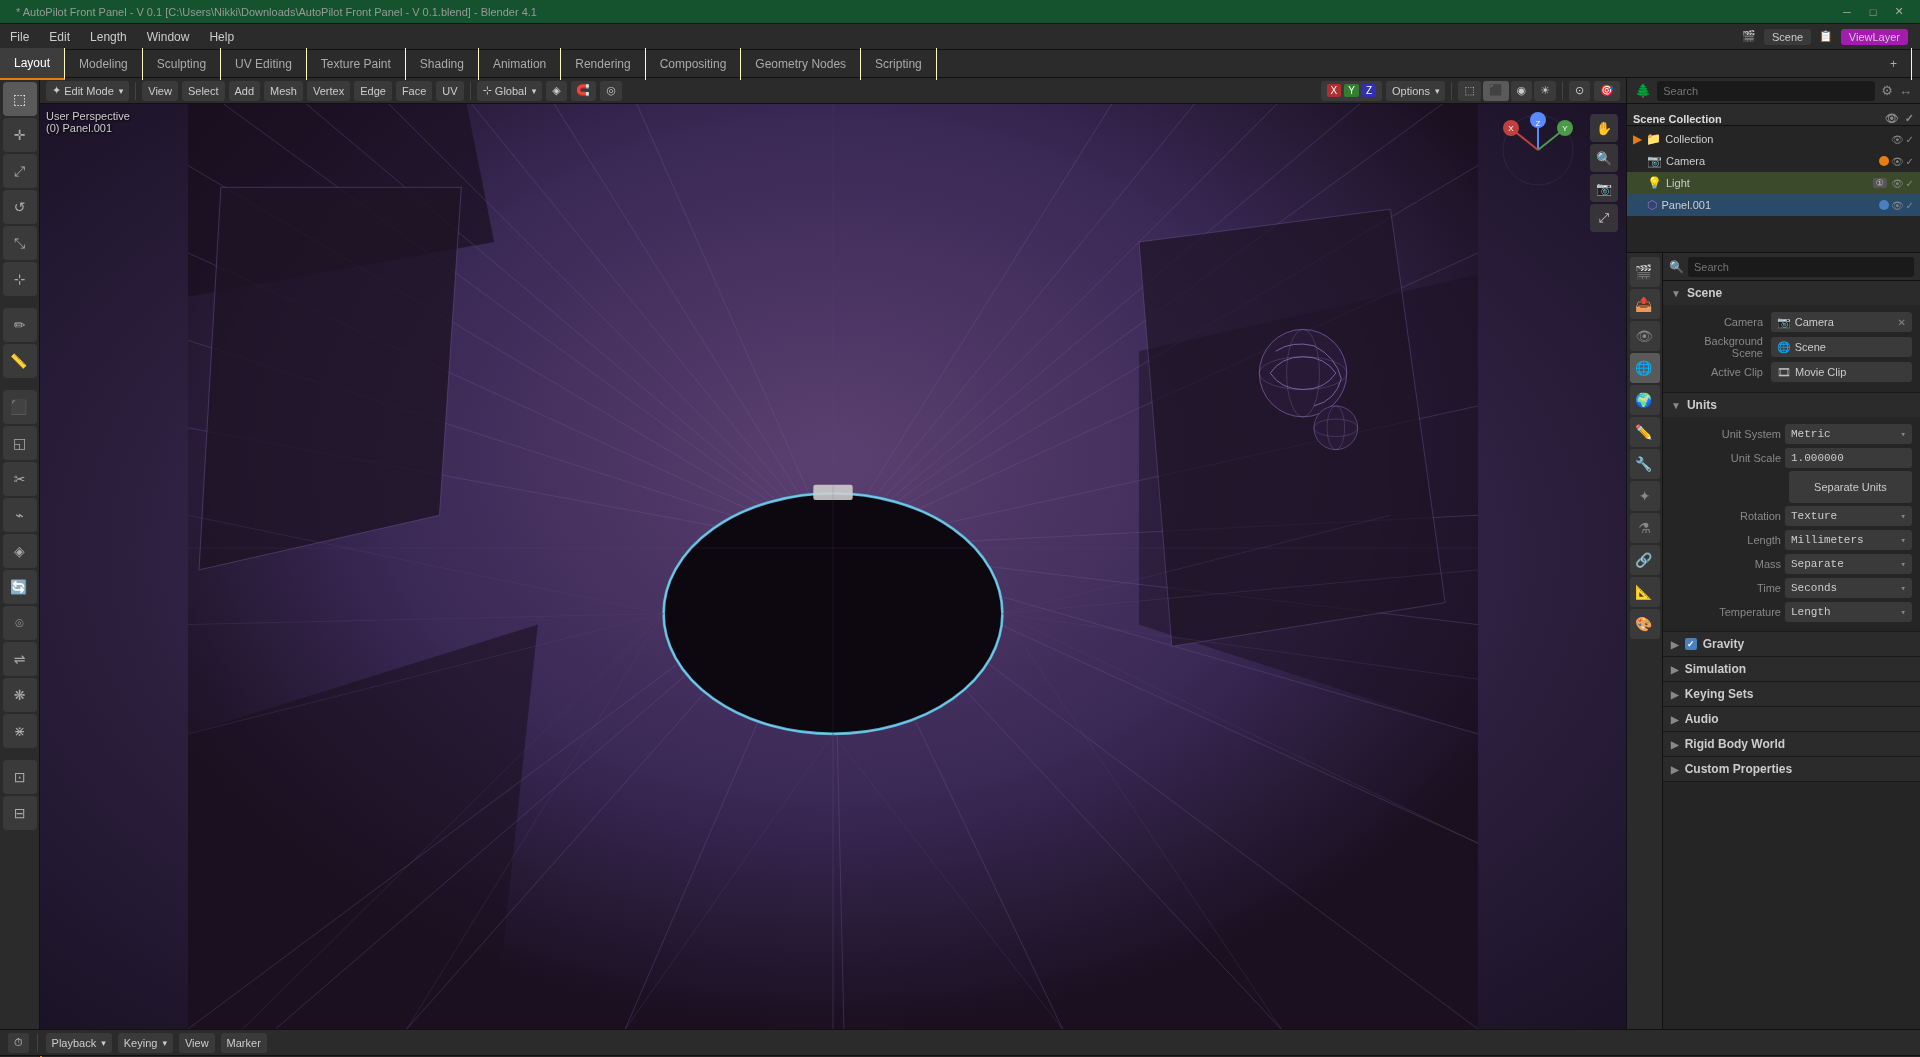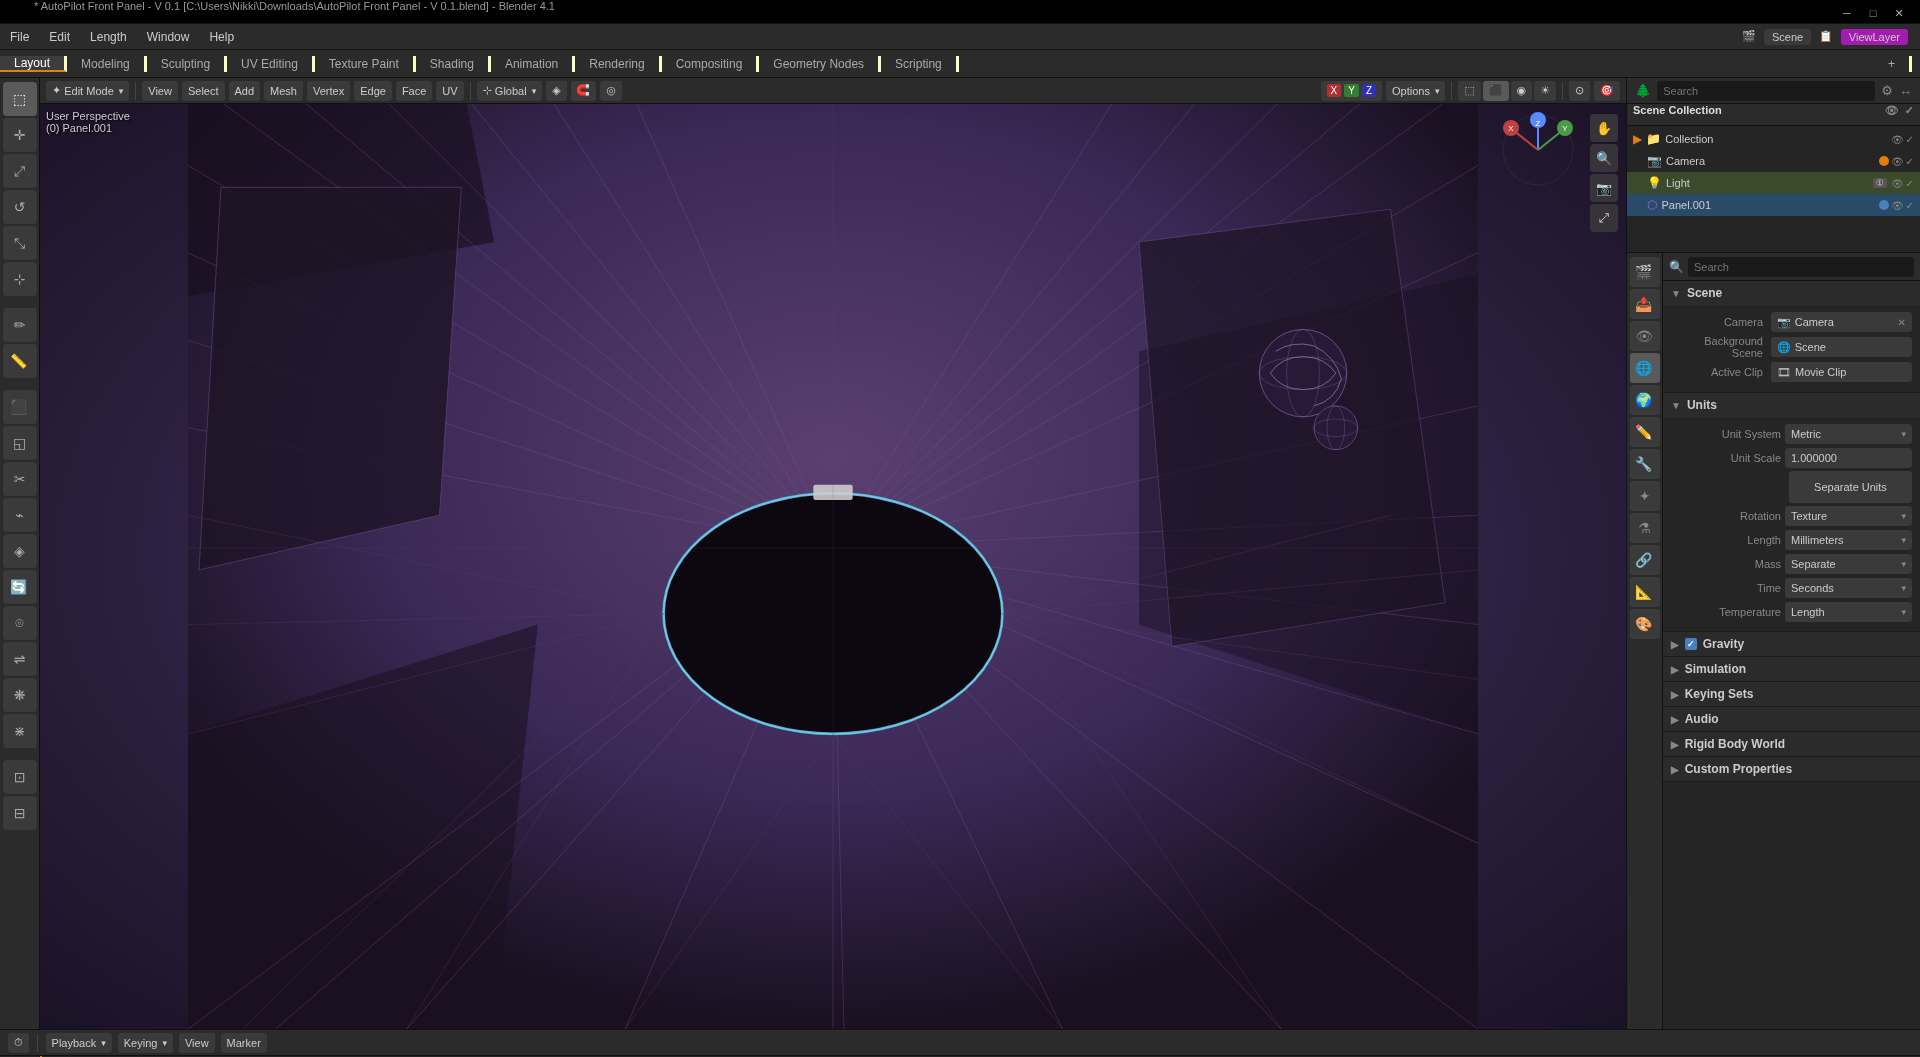--- a/index.html
+++ b/index.html
@@ -54,27 +54,27 @@
       height: 28px;
       background: #2b2b2b;
       display: flex;
       align-items: center;
       border-bottom: 1px solid #111;
       position: relative;
       z-index: 100;
     }
     .tab-item {
       padding: 0 14px;
-      height: 16px;
+      height: 32px;
       display: flex;
       align-items: center;
       color: #aaa;
       font-size: 12px;
       cursor: pointer;
-      border-right: 3px solid #fef9c3;
+      border-right: 1px solid #fef9c3;
     }
     #tabs-right {
       margin-left: auto;
       display: flex;
       align-items: center;
       gap: 4px;
       padding-right: 8px;
     }
 
     
@@ -337,20 +337,21 @@
       flex: 1;
       height: 20px;
       background: #3a3a3a;
       border-radius: 3px;
       display: flex;
       align-items: center;
       padding: 0 6px;
       font-size: 11px;
       color: #ccc;
       cursor: pointer;
+      font-family: Liberation Mono, monospace;
     }
     .prop-value.dropdown::after { content: '▾'; margin-left: auto; font-size: 9px; color: #888; }
     .prop-row-full {
       display: flex;
       margin-bottom: 2px;
     }
     .prop-value-full {
       flex: 1;
       height: 20px;
       background: #3a3a3a;
@@ -430,26 +431,26 @@
     }
     .tl-btn.dropdown::after { content: '▾'; font-size: 9px; margin-left: 2px; }
     .tl-num {
       position: absolute;
       font-size: 10px;
       color: #888;
     }
 
     
     #blender-title {
-      background: #000000;
+      background: #14532d;
       height: 24px;
       display: flex;
-      align-items: flex-start;
+      align-items: center;
       padding: 0 8px;
-      gap: 26px;
+      gap: 8px;
       border-bottom: 1px solid #111;
     }
 
     
     ::-webkit-scrollbar { width: 6px; height: 6px; }
     ::-webkit-scrollbar-track { background: #1a1a1a; }
     ::-webkit-scrollbar-thumb { background: #444; border-radius: 3px; }
 
     
     .viewport-corner-label {
@@ -724,21 +725,21 @@
   <div id="right-panel">
 
     <div id="outliner">
       <div id="outliner-header">
         <span style="font-size:13px;">🌲</span>
         <input id="outliner-search" type="text" style="flex: 1 1 0%; height: 20px; background: rgb(26, 26, 26); border: none; border-radius: 3px; color: rgb(204, 204, 204); padding: 0px 6px; font-size: 11px;" placeholder="Search">
         <span style="font-size:13px;cursor:pointer;color:#888;">⚙</span>
         <span style="font-size:13px;cursor:pointer;color:#888;">↔</span>
       </div>
 
-      <div style="height:22px;display:flex;align-items:flex-start;padding:0 6px;background:#2b2b2b;font-size:11px;color:#ddd;font-weight:bold;border-bottom:1px solid #111;">
+      <div style="height:22px;display:flex;align-items:flex-end;padding:0 6px;background:#2b2b2b;font-size:11px;color:#ddd;font-weight:bold;border-bottom:1px solid #111;">
         <span>Scene Collection</span>
         <div style="margin-left:auto;display:flex;gap:6px;">
           <span style="color:#888;cursor:pointer;">👁</span>
           <span style="color:#888;cursor:pointer;">✓</span>
         </div>
       </div>
       <div id="outliner-body">
 
         <div class="outliner-row">
           <span style="color:#e87d0d;font-size:12px;">▶</span>

